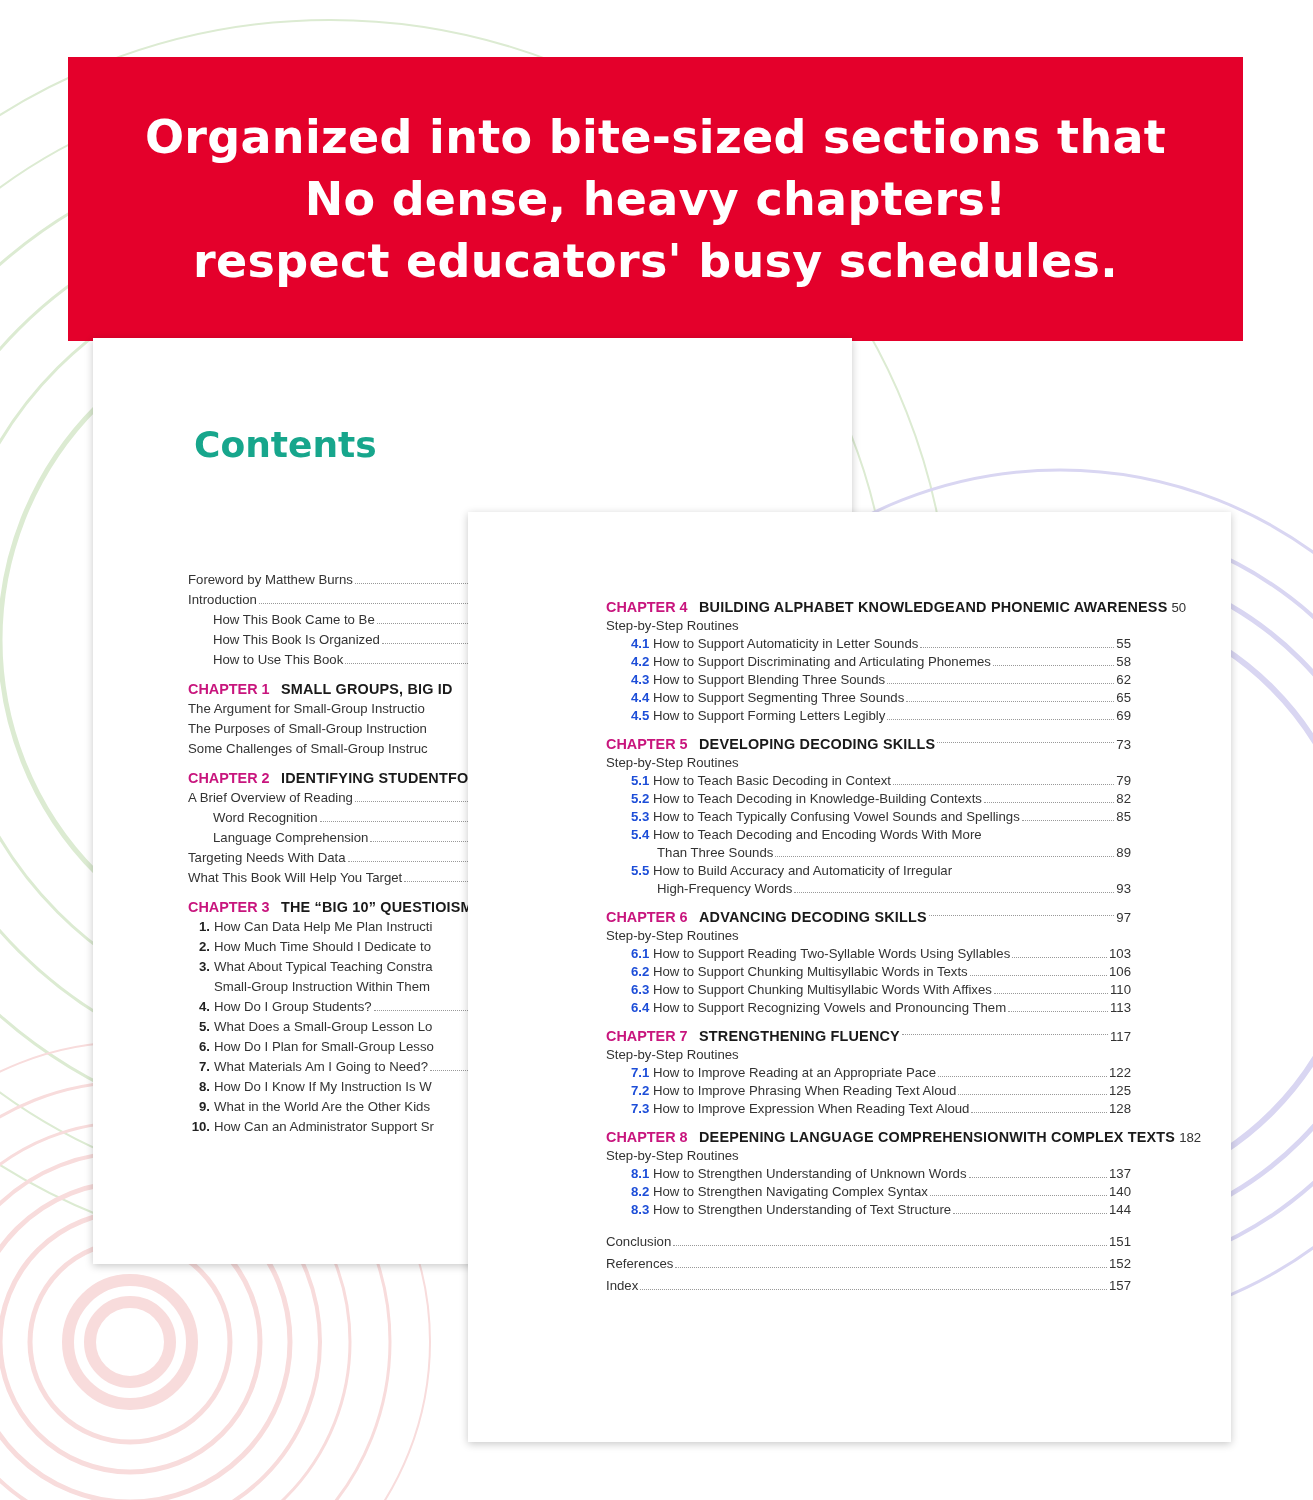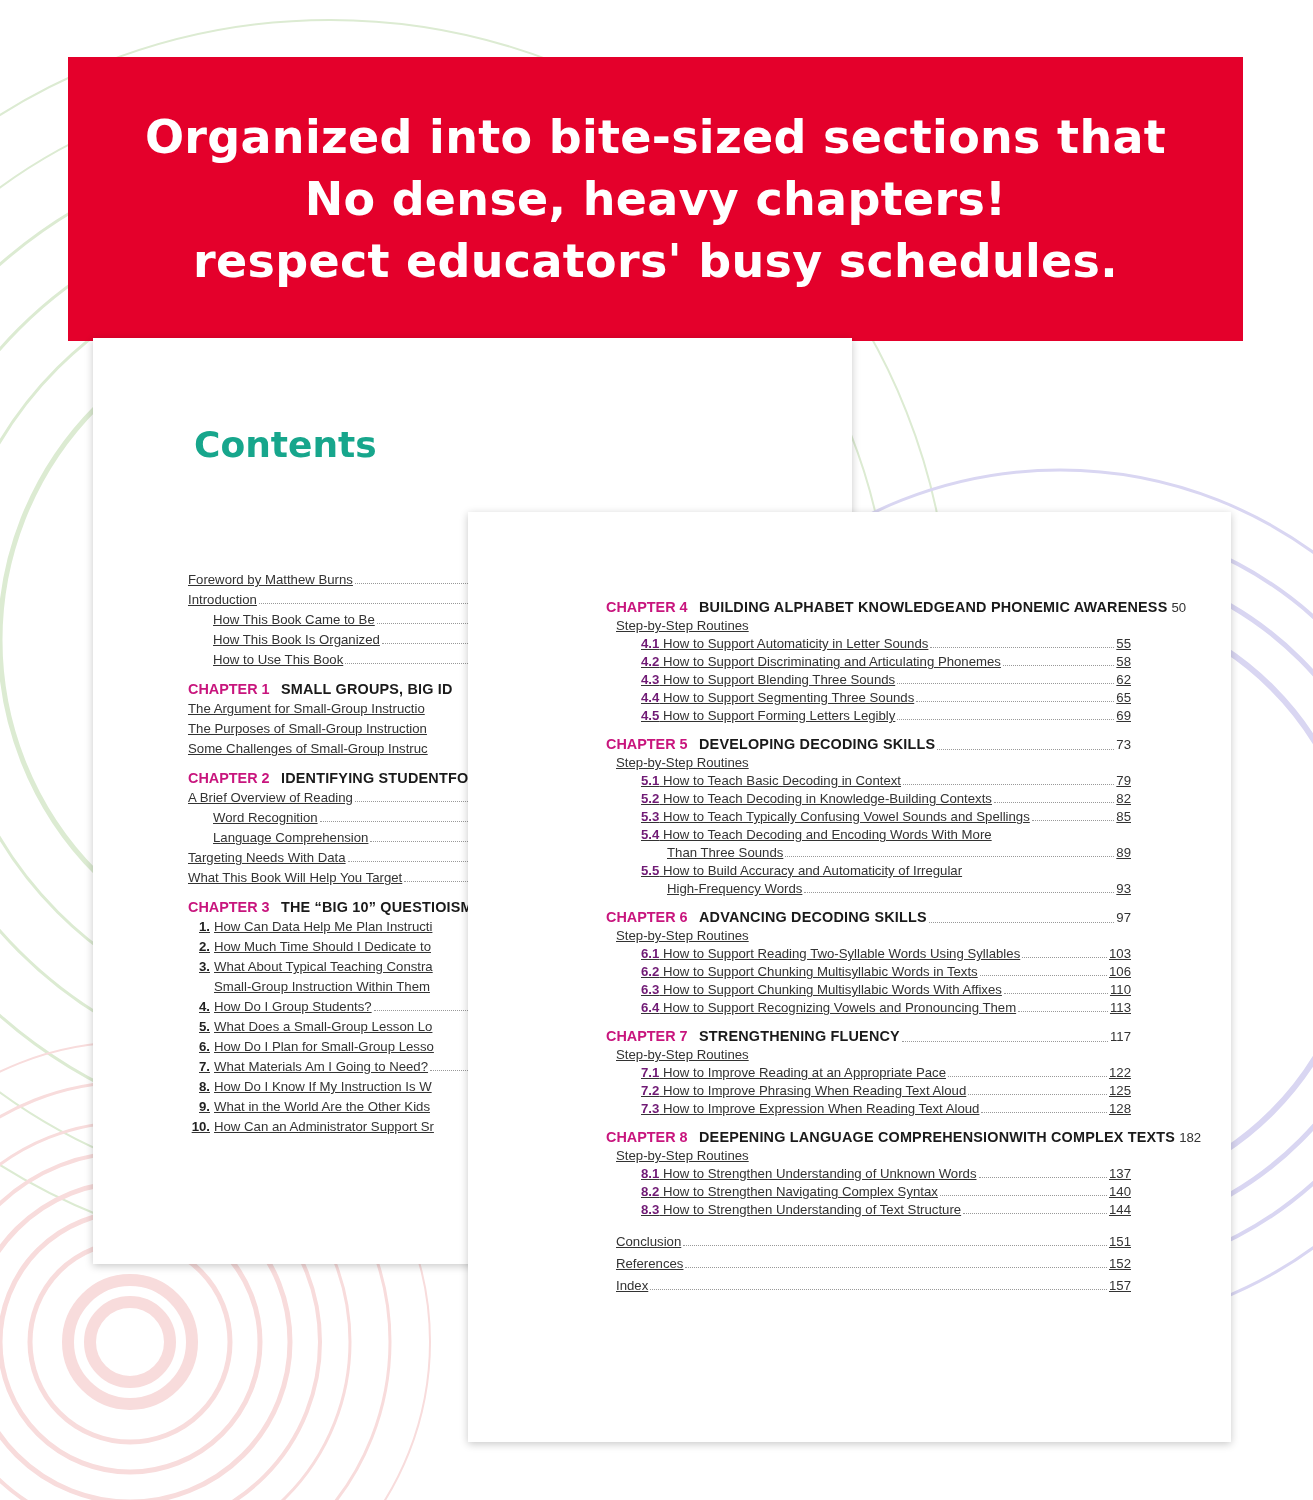--- a/index.html
+++ b/index.html
@@ -26,47 +26,47 @@
   .contents-title {
     position: absolute; left: 101px; top: 86px;
     font-family: "DejaVu Sans", sans-serif; font-weight: bold;
     font-size: 36px; color: #17a68c;
   }
   .toc { position: absolute; font-size: 13.2px; color: #333; }
   .back-toc { left: 95px; top: 232px; width: 340px; }
   .front-toc { left: 138px; top: 86px; width: 525px; }
   .row {
     display: flex; align-items: baseline; white-space: nowrap;
-    height: 20px; line-height: 20px; text-decoration: underline;
-  }
-  .front-toc .row { height: 18px; line-height: 18px; margin-left: 10px; }
+    height: 20px; line-height: 20px;
+  }
+  .front-toc .row { height: 18px; line-height: 18px; }
   .row .txt { flex: 0 0 auto; }
   .row .dots {
     flex: 1 1 auto; border-bottom: 1px dotted #999;
     margin: 0 2px 4px 2px; min-width: 8px;
   }
   .row .pg { flex: 0 0 auto; text-align: right; }
   .ind1 { padding-left: 25px; }
   .ind2 { padding-left: 51px; }
-  .num { font-weight: bold; color: #701a75; }
+  .num { font-weight: bold; color: #1d4ed8; }
   .numcol { display: inline-block; width: 22px; text-align: right; margin-right: 4px; font-weight: bold; color: #222; }
   .chap {
     display: flex; align-items: baseline; white-space: nowrap;
     margin-top: 10px; line-height: 19px;
   }
   .chap-label {
     color: #c8157d; font-weight: bold; font-size: 14.4px;
     width: 93px; flex: 0 0 93px;
   }
   .chap-title {
     font-weight: bold; font-size: 14.4px; color: #1a1a1a;
     letter-spacing: 0.2px;
   }
   .chap-block { display: flex; flex-direction: row; flex: 1 1 auto; }
-  .chap-line { display: flex; align-items: flex-end; }
+  .chap-line { display: flex; align-items: center; }
   .spacer { height: 12px; }
 </style>
 </head>
 <body>
 
 <svg class="bg-rings" viewBox="0 0 1313 1500">
   <g fill="none" stroke="#dcebd2">
     <circle cx="330" cy="640" r="330" stroke-width="5"></circle>
     <circle cx="330" cy="640" r="385" stroke-width="3"></circle>
     <circle cx="330" cy="640" r="440" stroke-width="3"></circle>

